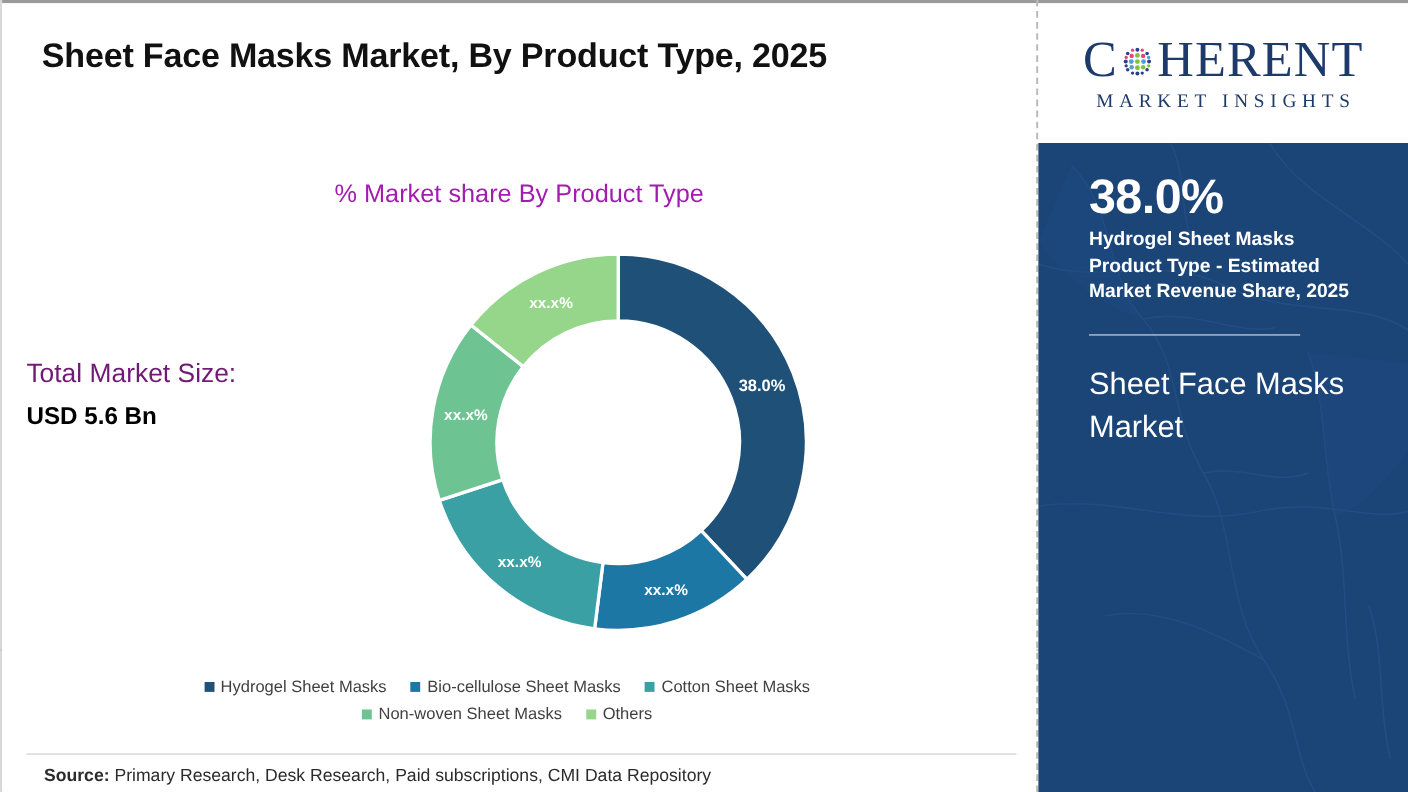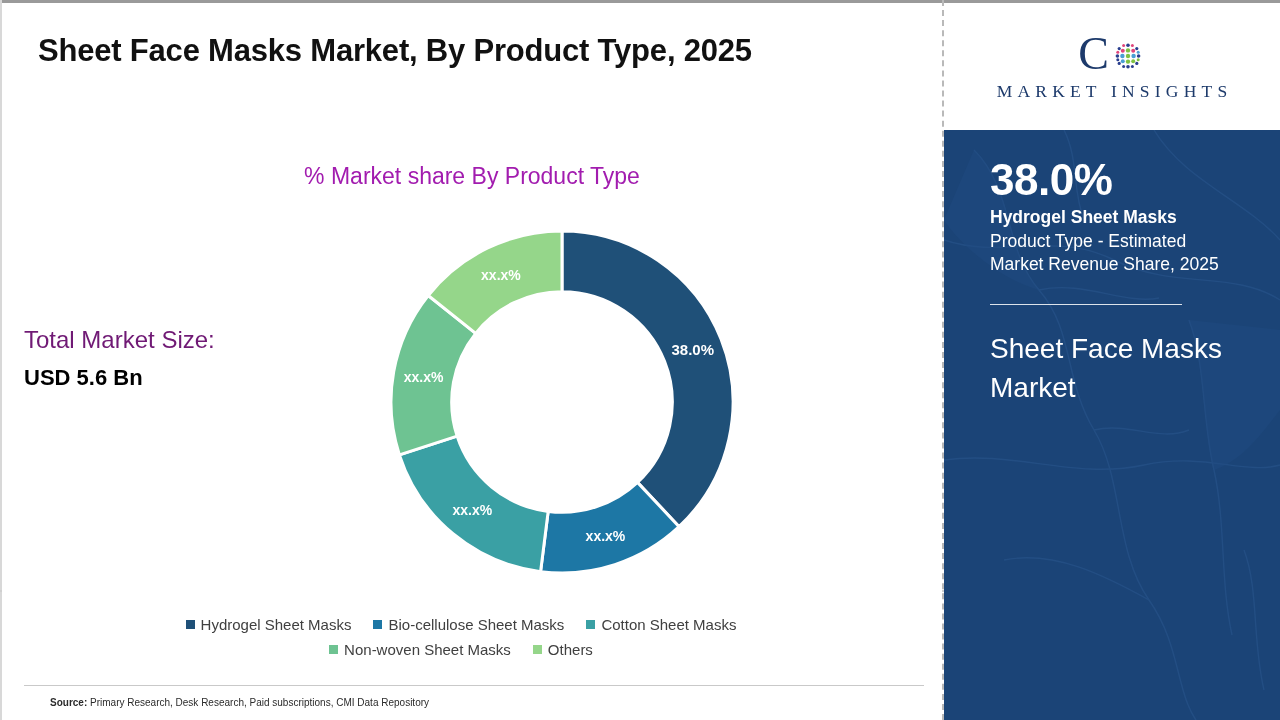--- a/index.html
+++ b/index.html
@@ -130,23 +130,23 @@
   .source-rule {
     position: absolute;
     left: 22px;
     top: 682px;
     width: 900px;
     height: 1px;
     background: #c9c9c9;
   }
   .source {
     position: absolute;
-    left: 48px;
+    left: 38px;
     top: 694px;
-    font-size: 10px;
+    font-size: 16px;
     color: #2b2b2b;
     white-space: nowrap;
   }
   .source b { font-weight: bold; }
 
   
   .right {
     position: absolute;
     right: 0; top: 0;
     width: 338px;
@@ -229,20 +229,21 @@
     font-weight: bold;
     color: #ffffff;
     margin-top: 4px;
     line-height: 1.25;
   }
   .stat-desc {
     font-size: 17.5px;
     color: #ffffff;
     line-height: 1.32;
     margin-top: 1px;
+    font-weight: bold;
   }
   .panel-rule {
     width: 192px;
     height: 1px;
     background: #ffffff;
     opacity: 0.85;
     margin-top: 28px;
   }
   .panel-market {
     font-size: 28px;
@@ -341,20 +342,21 @@
               <circle cx="21.4" cy="6.6" r="1.5" fill="#e0457b"></circle>
               <circle cx="12.6" cy="27.4" r="1.5" fill="#2a3f8f"></circle>
               <circle cx="21.4" cy="27.4" r="1.5" fill="#2a3f8f"></circle>
               <circle cx="6.8" cy="13.2" r="1.5" fill="#e0457b"></circle>
               <circle cx="27.2" cy="13.2" r="1.5" fill="#4a9fd4"></circle>
               <circle cx="6.8" cy="20.8" r="1.5" fill="#2a3f8f"></circle>
               <circle cx="27.2" cy="20.8" r="1.5" fill="#7fc242"></circle>
             </g>
           </svg>
         </span>
+        <span class="logo-rest">HERENT</span>
       </div>
       <div class="logo-sub">MARKET INSIGHTS</div>
     </div>
 
     <div class="blue-panel">
       <svg class="bgmap" viewBox="0 0 336 590" preserveAspectRatio="xMidYMid slice">
         <g fill="none" stroke="#2d5a92" stroke-width="1.4" opacity="0.85">
           <path d="M30 20 C70 60, 60 120, 95 160 C130 200, 120 250, 150 300 C180 350, 170 420, 205 470 C240 520, 230 570, 260 600"></path>
           <path d="M210 0 C240 50, 300 70, 336 110"></path>
           <path d="M0 110 C60 130, 110 100, 170 130 C230 160, 290 140, 336 170"></path>

